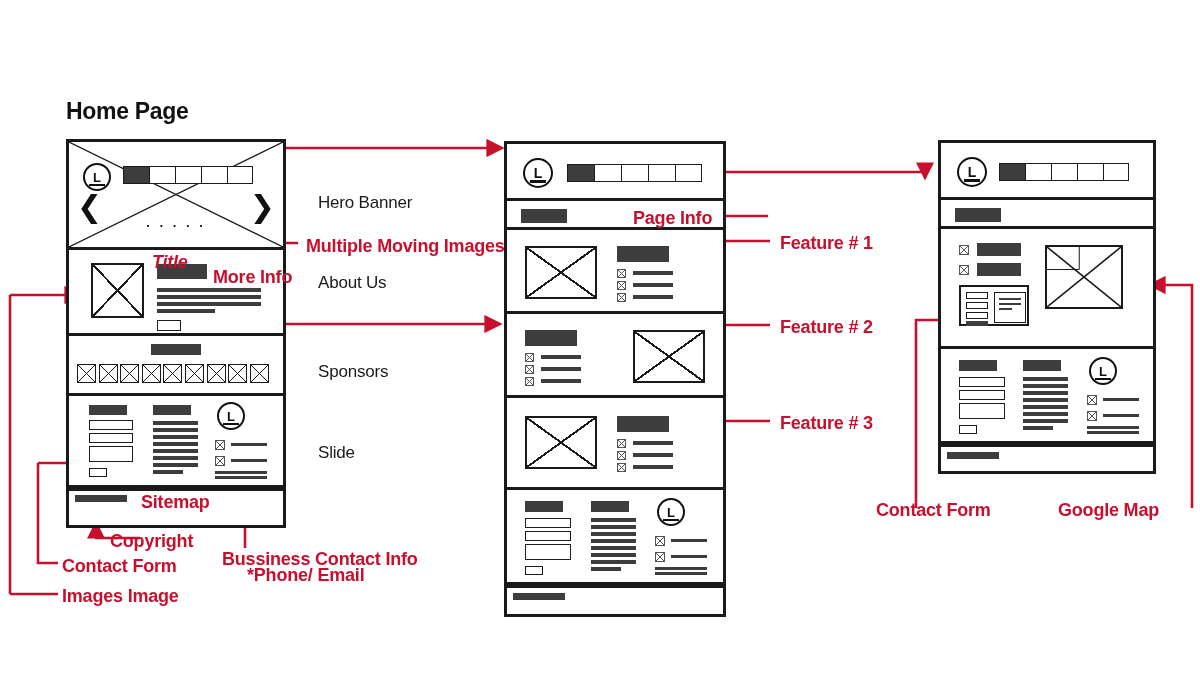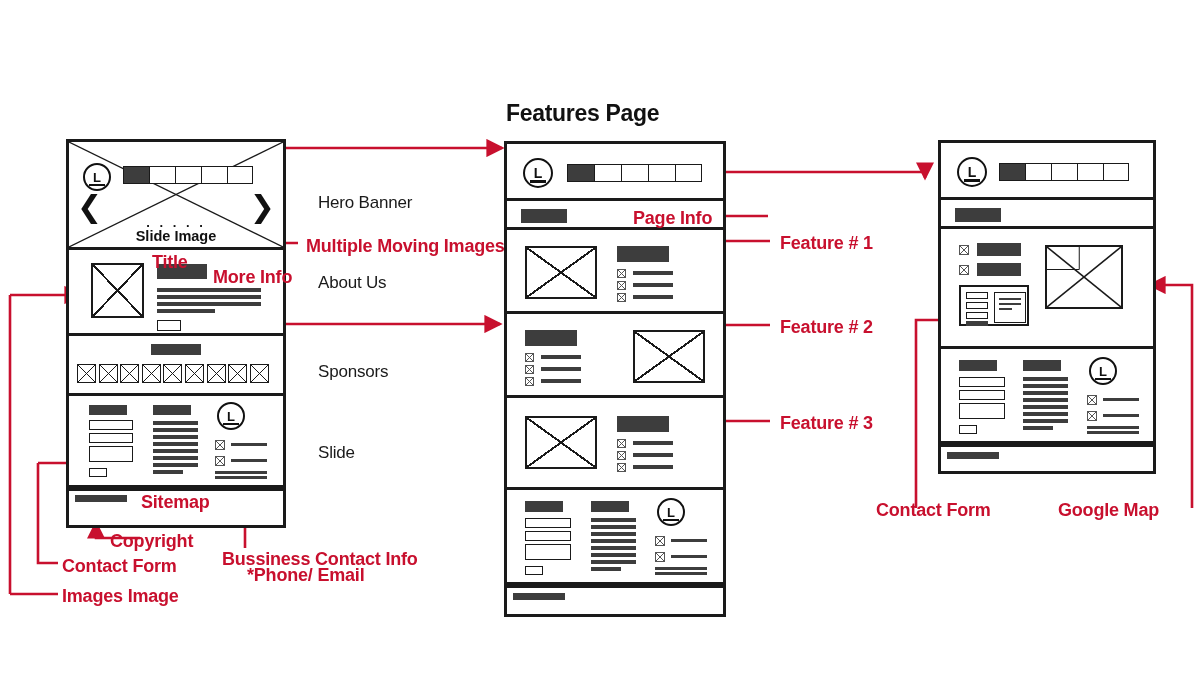--- a/index.html
+++ b/index.html
@@ -168,21 +168,21 @@
 
     <path d="M768,216 L576,216" stroke="#C8102E" stroke-width="2.6" fill="none" marker-end="url(#ah)"></path>
     <path d="M770,241 L698,241" stroke="#C8102E" stroke-width="2.6" fill="none" marker-end="url(#ah)"></path>
     <path d="M770,325 L698,325" stroke="#C8102E" stroke-width="2.6" fill="none" marker-end="url(#ah)"></path>
     <path d="M770,421 L698,421" stroke="#C8102E" stroke-width="2.6" fill="none" marker-end="url(#ah)"></path>
 
     <path d="M916,508 L916,320 L962,320" stroke="#C8102E" stroke-width="2.6" fill="none" marker-end="url(#ah)"></path>
     <path d="M1192,508 L1192,285 L1150,285" stroke="#C8102E" stroke-width="2.6" fill="none" marker-end="url(#ah)"></path>
   </svg>
 
-  <div class="page-title" style="left:506px; top:100px;">Features Page</div>
+  <div class="page-title" style="left:66px; top:98px;">Home Page</div>
 
   <div class="frame" style="left:66px; top:139px; width:220px; height:389px;">
 
     <div class="band" style="height:108px;">
       <svg class="heroX" viewBox="0 0 214 105" preserveAspectRatio="none">
         <line x1="0" y1="0" x2="214" y2="105" stroke="#1a1a1a" stroke-width="1.2" vector-effect="non-scaling-stroke"></line>
         <line x1="214" y1="0" x2="0" y2="105" stroke="#1a1a1a" stroke-width="1.2" vector-effect="non-scaling-stroke"></line>
       </svg>
       <div class="logo-circle" style="left:14px; top:21px; width:28px; height:28px; font-size:13px;">
           <span>L</span>
@@ -190,21 +190,20 @@
       <div class="navcells" style="left:54px; top:24px; height:18px;">
         <i class="filled" style="width:26px;"></i>
         <i style="width:26px;"></i>
         <i style="width:26px;"></i>
         <i style="width:26px;"></i>
         <i style="width:26px;"></i>
       </div>
       <div class="chev" style="left:8px; top:50px;">❮</div>
       <div class="chev" style="right:8px; top:50px;">❯</div>
       <div class="hero-dots" style="top:73px;">. . . . .</div>
-      <div class="hero-label" style="top:86px;">Slide Image</div>
     </div>
 
     <div class="band" style="height:86px;">
       <div class="xbox" style="left:22px; top:13px; width:53px; height:55px;"></div>
       <div class="darkbar" style="left:88px; top:14px; width:50px; height:15px;"></div>
       <div class="thinline" style="left:88px; top:38px; width:104px; height:4px;"></div>
       <div class="thinline" style="left:88px; top:45px; width:104px; height:4px;"></div>
       <div class="thinline" style="left:88px; top:52px; width:104px; height:4px;"></div>
       <div class="thinline" style="left:88px; top:59px; width:58px; height:4px;"></div>
       <div class="outlinebox" style="left:88px; top:70px; width:24px; height:11px;"></div>
@@ -258,21 +257,21 @@
       <div class="darkbar" style="left:6px; top:4px; width:52px; height:7px;"></div>
     </div>
   </div>
 
   <div class="sec-label" style="left:318px; top:193px;">Hero Banner</div>
   <div class="sec-label" style="left:318px; top:273px;text-align:center;">About Us</div>
   <div class="sec-label" style="left:318px; top:362px;">Sponsors</div>
   <div class="sec-label" style="left:318px; top:443px;">Slide</div>
 
   <div class="ann-text" style="left:306px; top:236px;">Multiple Moving Images</div>
-  <div class="ann-text" style="left:152px; top:252px;">Title</div>
+  <div class="ann-text" style="left:152px; top:252px;font-style:italic;">Title</div>
   <div class="ann-text" style="left:213px; top:267px;">More Info</div>
   <div class="ann-text" style="left:141px; top:492px;">Sitemap</div>
   <div class="ann-text" style="left:110px; top:531px;">Copyright</div>
   <div class="ann-text" style="left:62px; top:556px;">Contact Form</div>
   <div class="ann-text" style="left:62px; top:586px;">Images Image</div>
   <div class="ann-text" style="left:222px; top:549px;">Bussiness Contact Info</div>
   <div class="ann-text" style="left:247px; top:565px;">*Phone/ Email</div>
 
   <div class="frame" style="left:504px; top:141px; width:222px; height:476px;">
 

